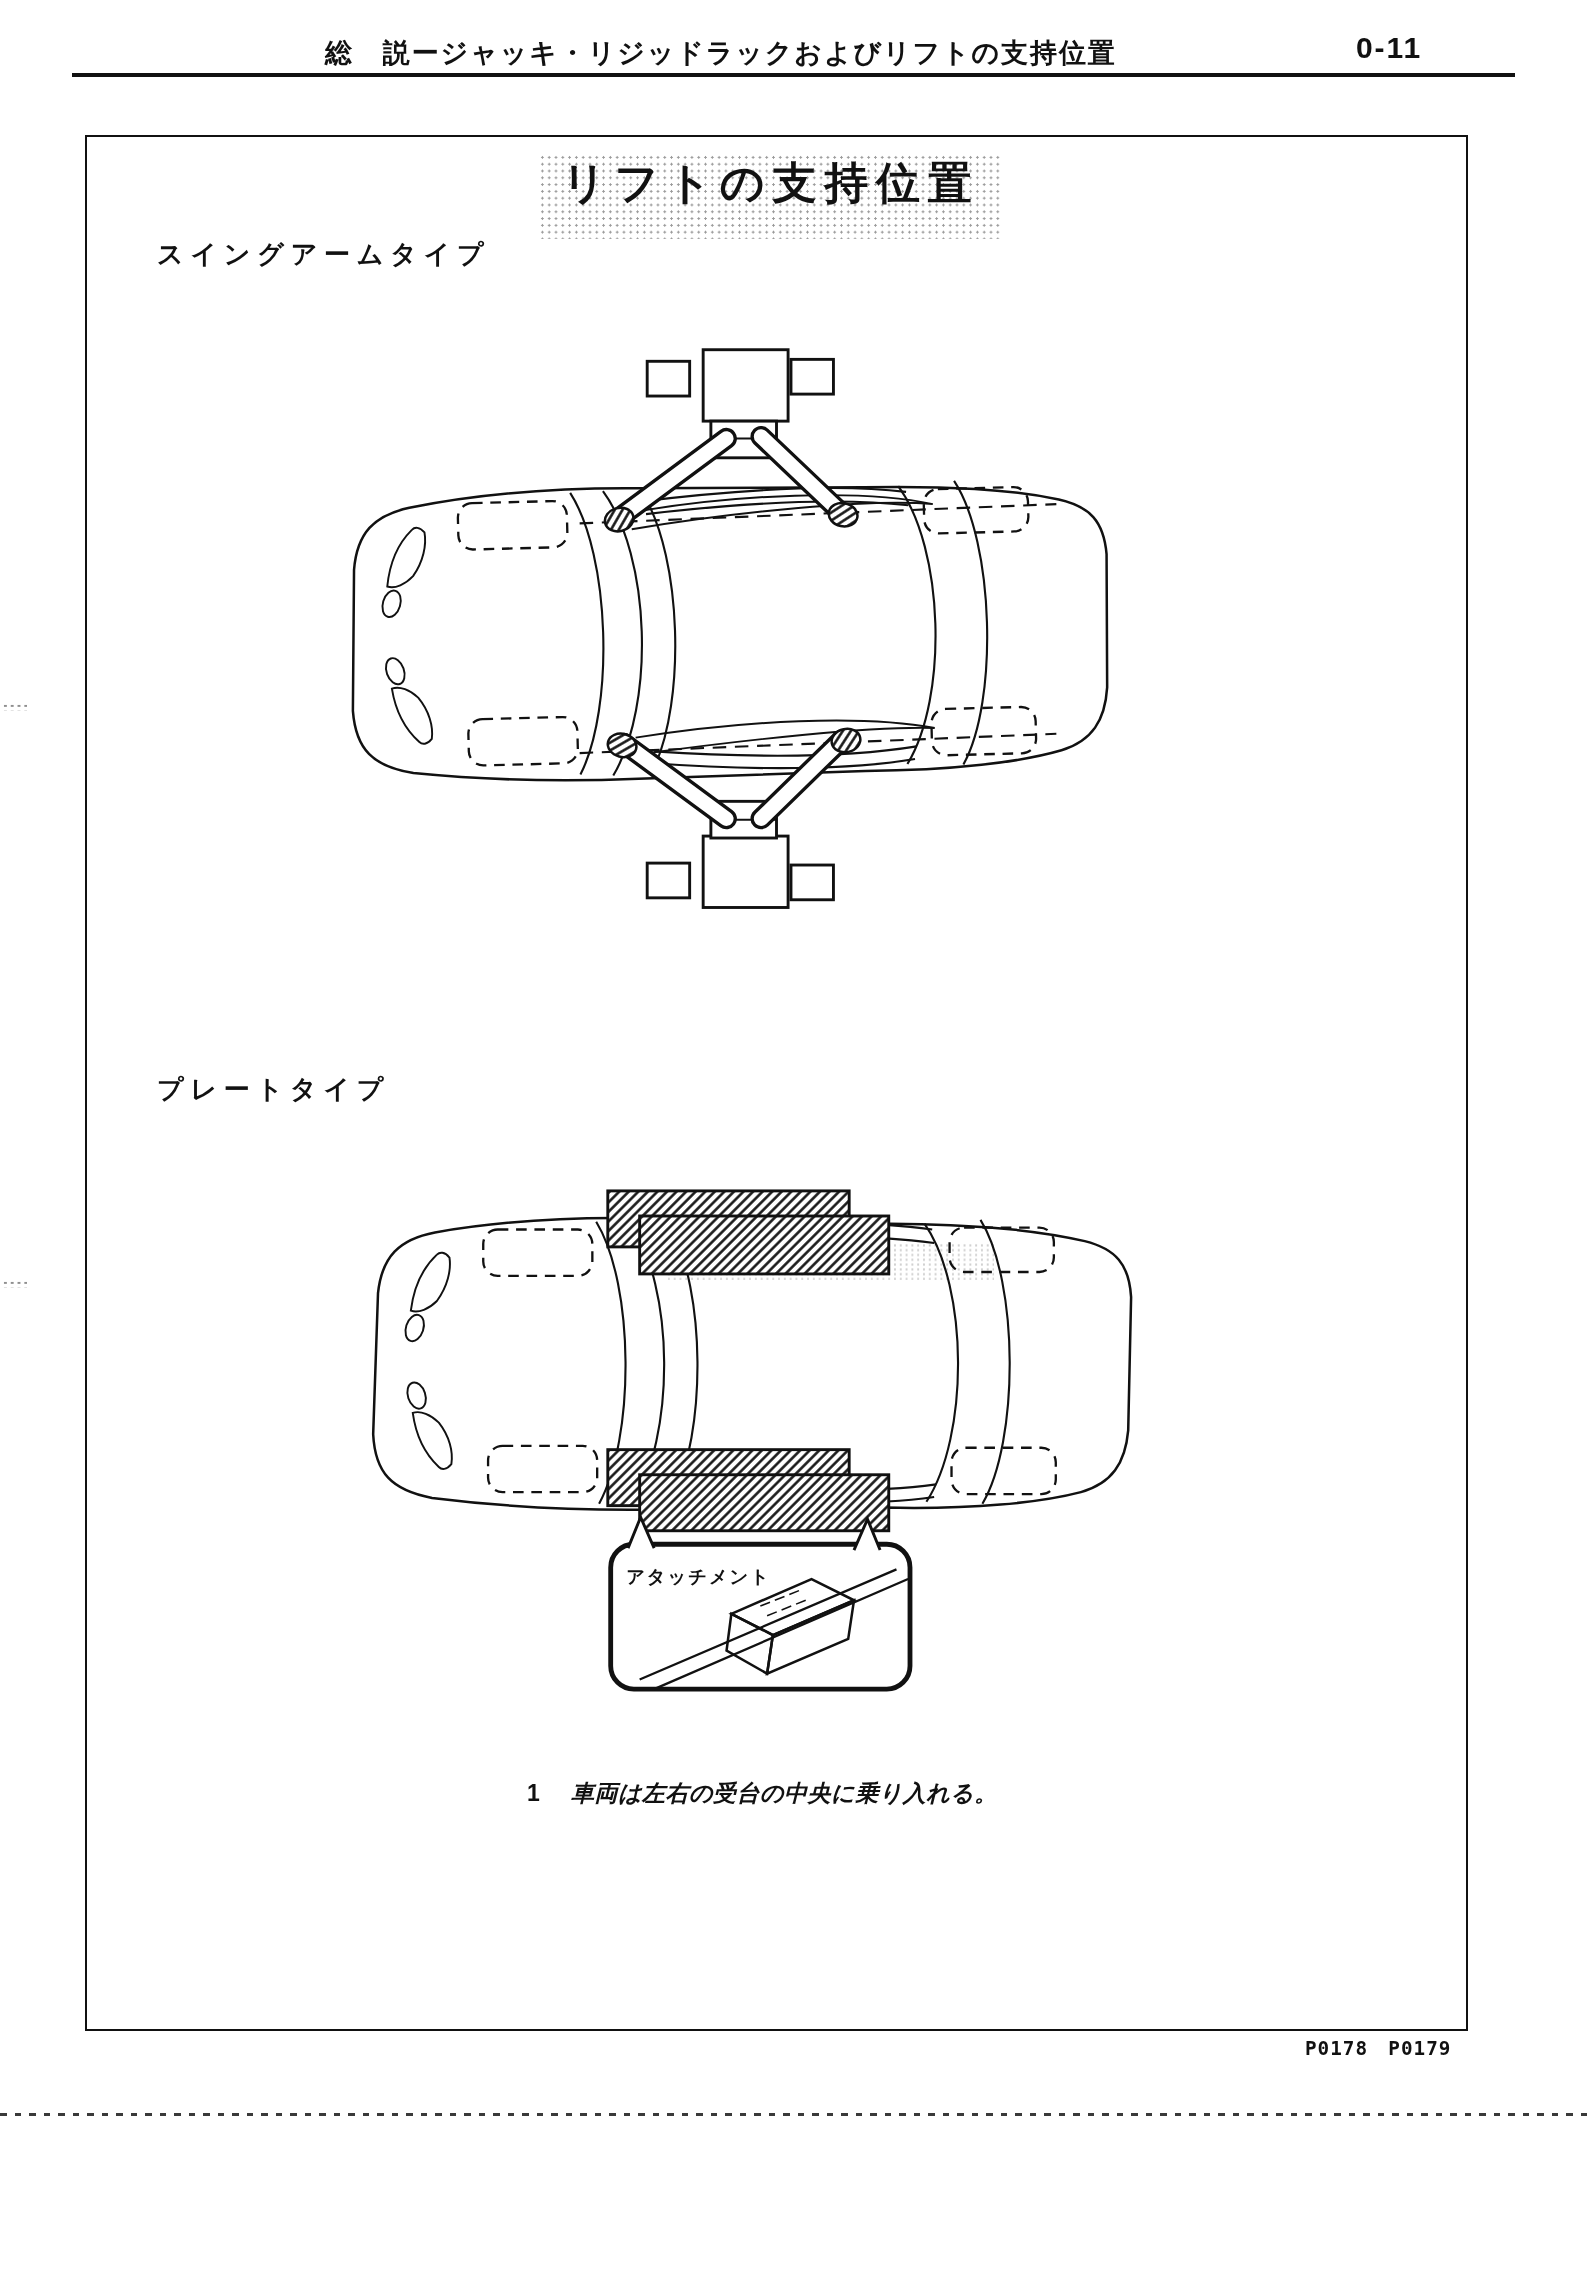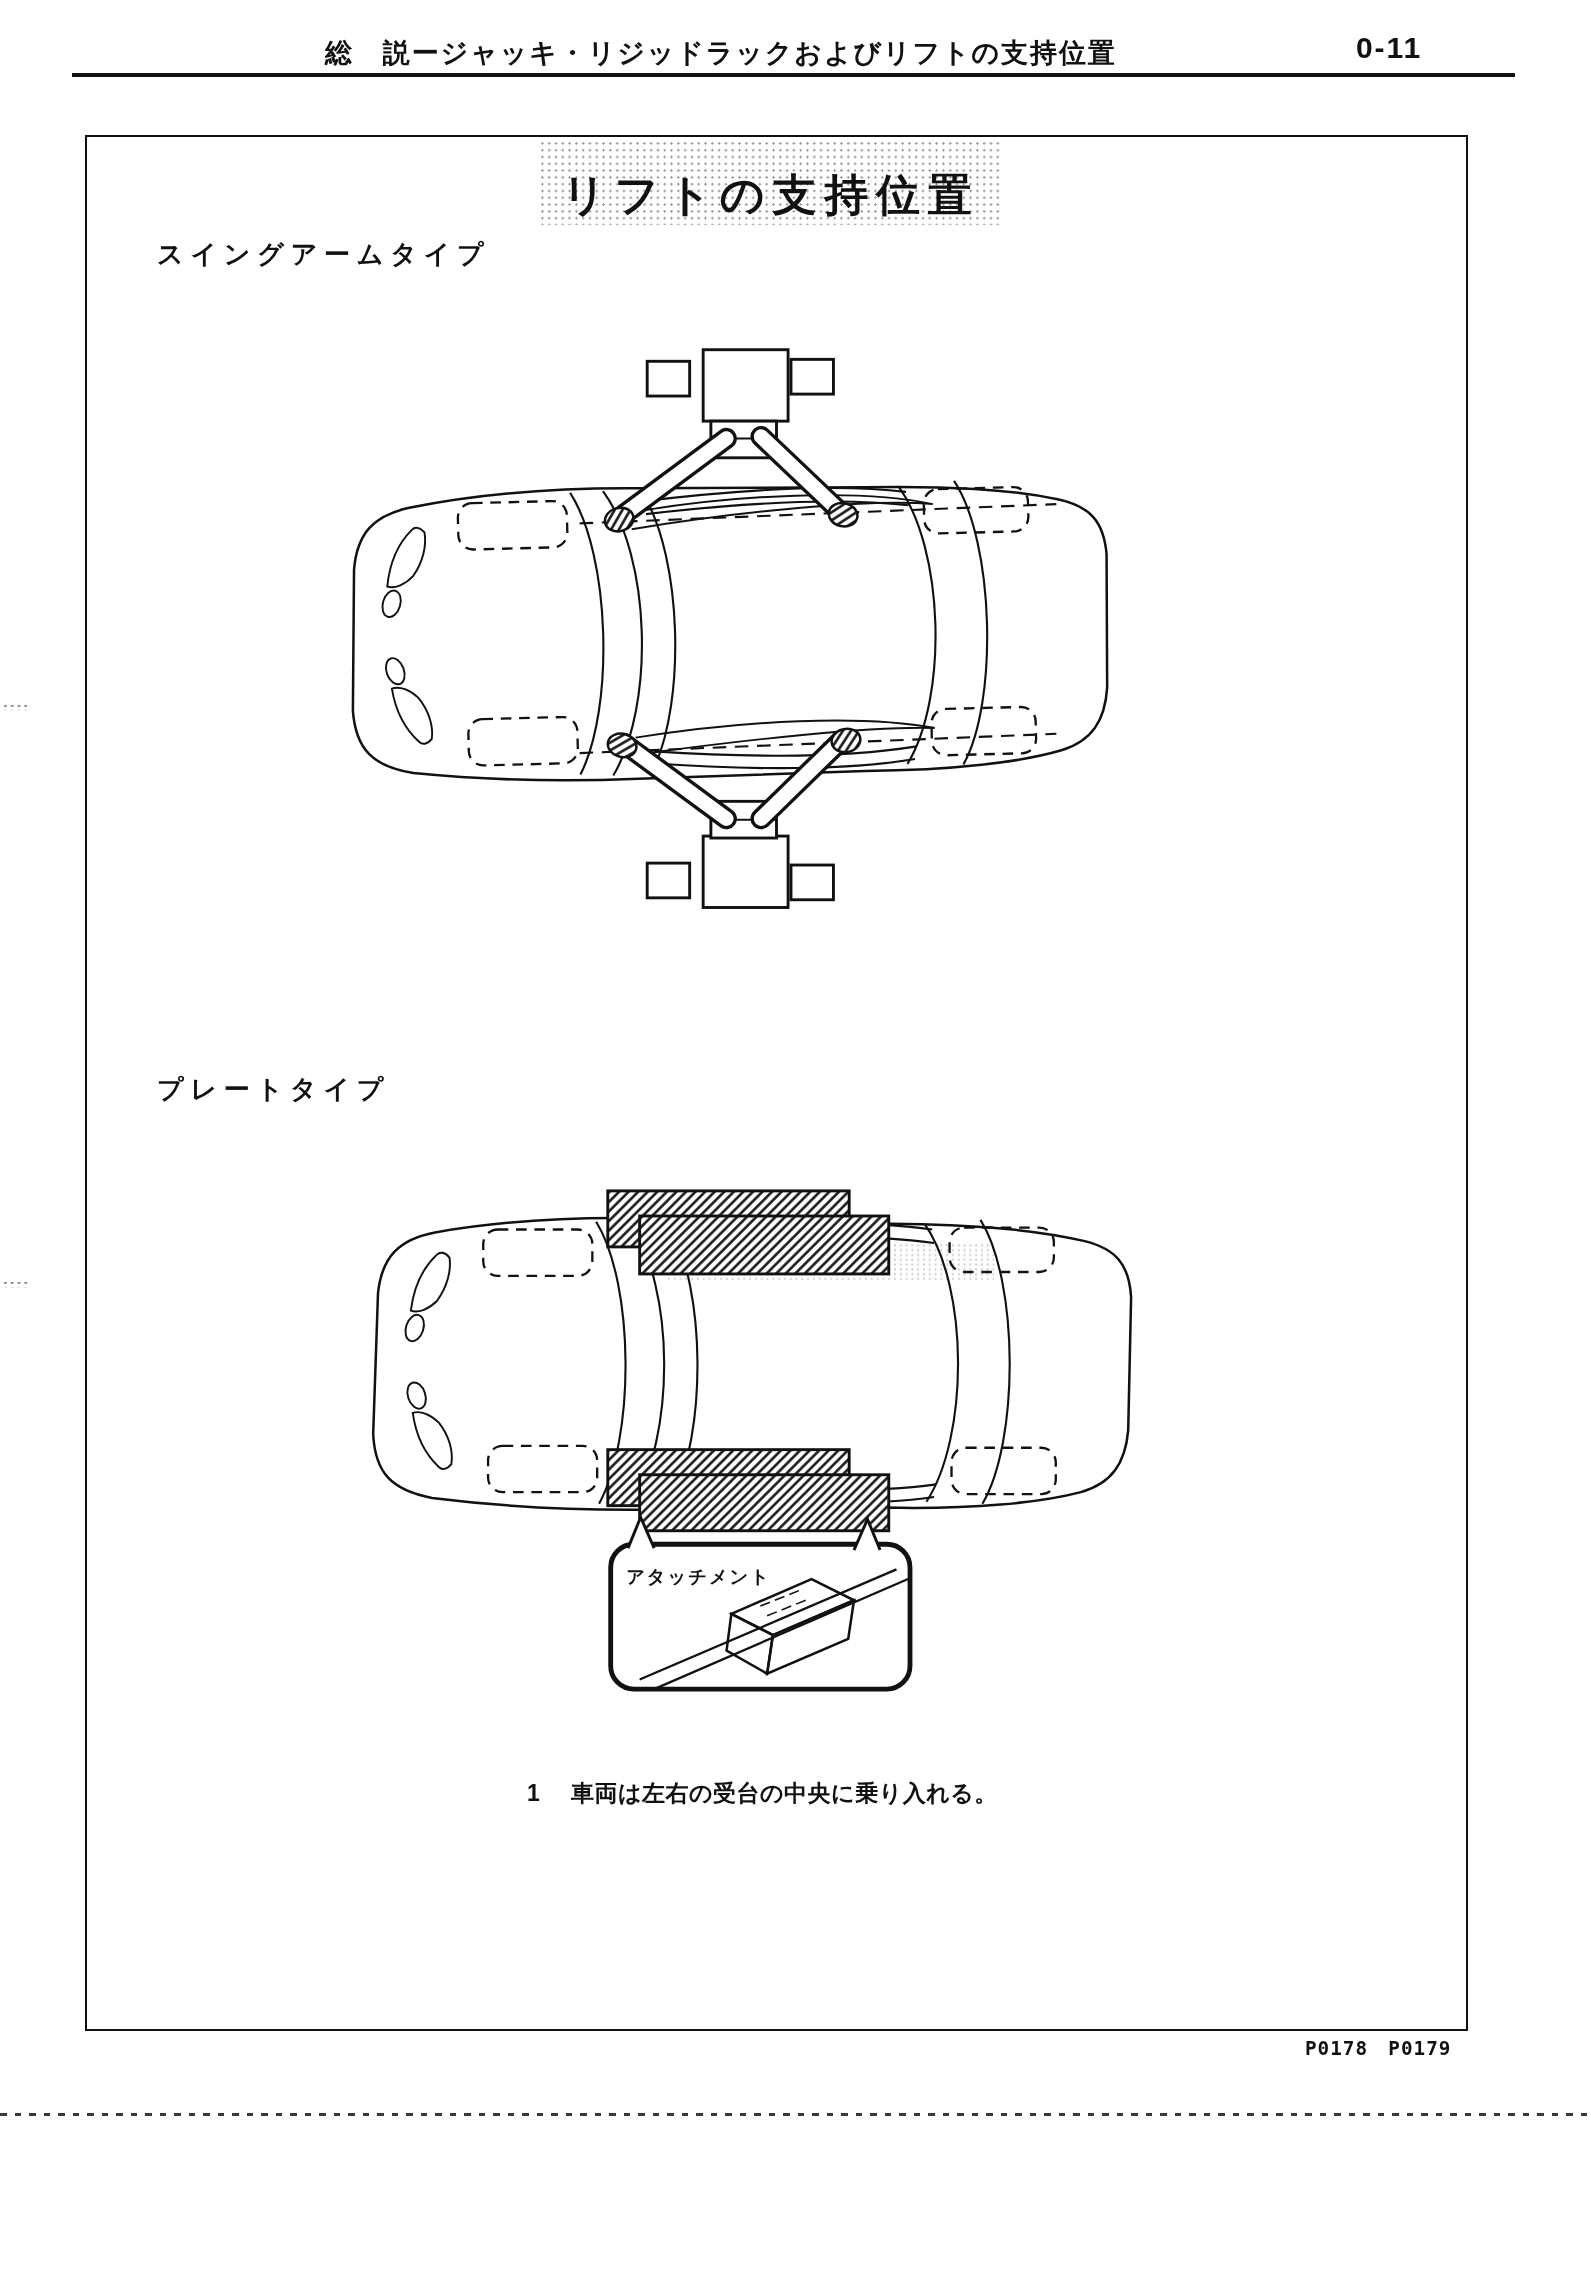--- a/index.html
+++ b/index.html
@@ -3,37 +3,37 @@
 <meta charset="utf-8">
 <style>
   html,body{margin:0;padding:0;background:#e8e8e8;}
   .page{position:relative;width:1591px;height:2286px;background:#fff;
         font-family:"Liberation Sans","DejaVu Sans",sans-serif;color:#111;overflow:hidden;}
   .hdr-title{position:absolute;left:286px;top:35px;font-size:27px;font-weight:bold;
              letter-spacing:1.9px;white-space:nowrap;margin-left:39px;}
   .hdr-page{position:absolute;left:1356px;top:31px;font-size:30px;font-weight:bold;letter-spacing:1.9px;}
   .hdr-rule{position:absolute;left:72px;top:73px;width:1443px;height:3.9px;background:#111;}
   .fig-box{position:absolute;left:85px;top:135px;width:1379px;height:1892px;border:2.9px solid #111;}
-  .fig-title-wrap{position:absolute;left:452px;top:3px;width:463px;height:85px;
-      display:flex;align-items:flex-end;justify-content:center;
+  .fig-title-wrap{position:absolute;left:452px;top:17px;width:463px;height:85px;
+      display:flex;align-items:flex-start;justify-content:center;
       background-image:radial-gradient(circle,#9a9a9a 1.1px,transparent 1.3px);
       background-size:6.8px 6.8px;font-family:Liberation Serif, serif;}
   .fig-title{font-size:44px;font-weight:bold;letter-spacing:7.7px;white-space:nowrap;}
   .sec-label{position:absolute;font-size:26px;font-weight:600;letter-spacing:6.8px;white-space:nowrap;}
   .sl1{left:70px;top:100px;}
   .sl2{left:70px;top:935px;}
   .dia1{position:absolute;left:234px;top:205px;width:801px;height:579px;}
   .dia2{position:absolute;left:234px;top:1023px;width:898px;height:560px;}
   .caption{position:absolute;left:409px;top:852px;font-size:23px;font-weight:bold;
            letter-spacing:1px;display:flex;align-items:center;gap:1.9px;white-space:nowrap;}
   .cap-ic{width:26px;height:26px;flex:0 0 auto;}
   .notes{position:absolute;left:440px;top:1641px;font-size:23px;}
   .note-row{position:relative;margin-bottom:21px;white-space:nowrap;}
   .note-num{display:inline-block;width:44px;font-weight:bold;}
-  .note-line{font-weight:600;letter-spacing:0.5px;}
+  .note-line{font-weight:600;letter-spacing:0.5px;font-style:italic;}
   .note-cont{margin-left:44px;margin-top:-1.9px;}
   .photo-refs{position:absolute;left:1218px;top:1898px;font-size:19.3px;font-weight:bold;
       font-family:"DejaVu Sans Mono","Liberation Mono",monospace;letter-spacing:1px;white-space:nowrap;}
   .bottom-dots{position:absolute;left:0;top:2113px;width:1591px;height:2.9px;
       background:repeating-linear-gradient(90deg,#3a3a3a 0 6.8px,transparent 6.8px 14.5px);}
   .smudge{position:absolute;background-image:radial-gradient(circle,#a8a8a8 1px,transparent 1.2px);
       background-size:5.8px 4.8px;opacity:.55;}
   .sm1{left:579px;top:1106px;width:328px;height:37px;}
   .mark{position:absolute;width:25px;height:7.7px;
       background-image:radial-gradient(circle,#8f8f8f 1.2px,transparent 1.4px);background-size:6.8px 5.8px;}

